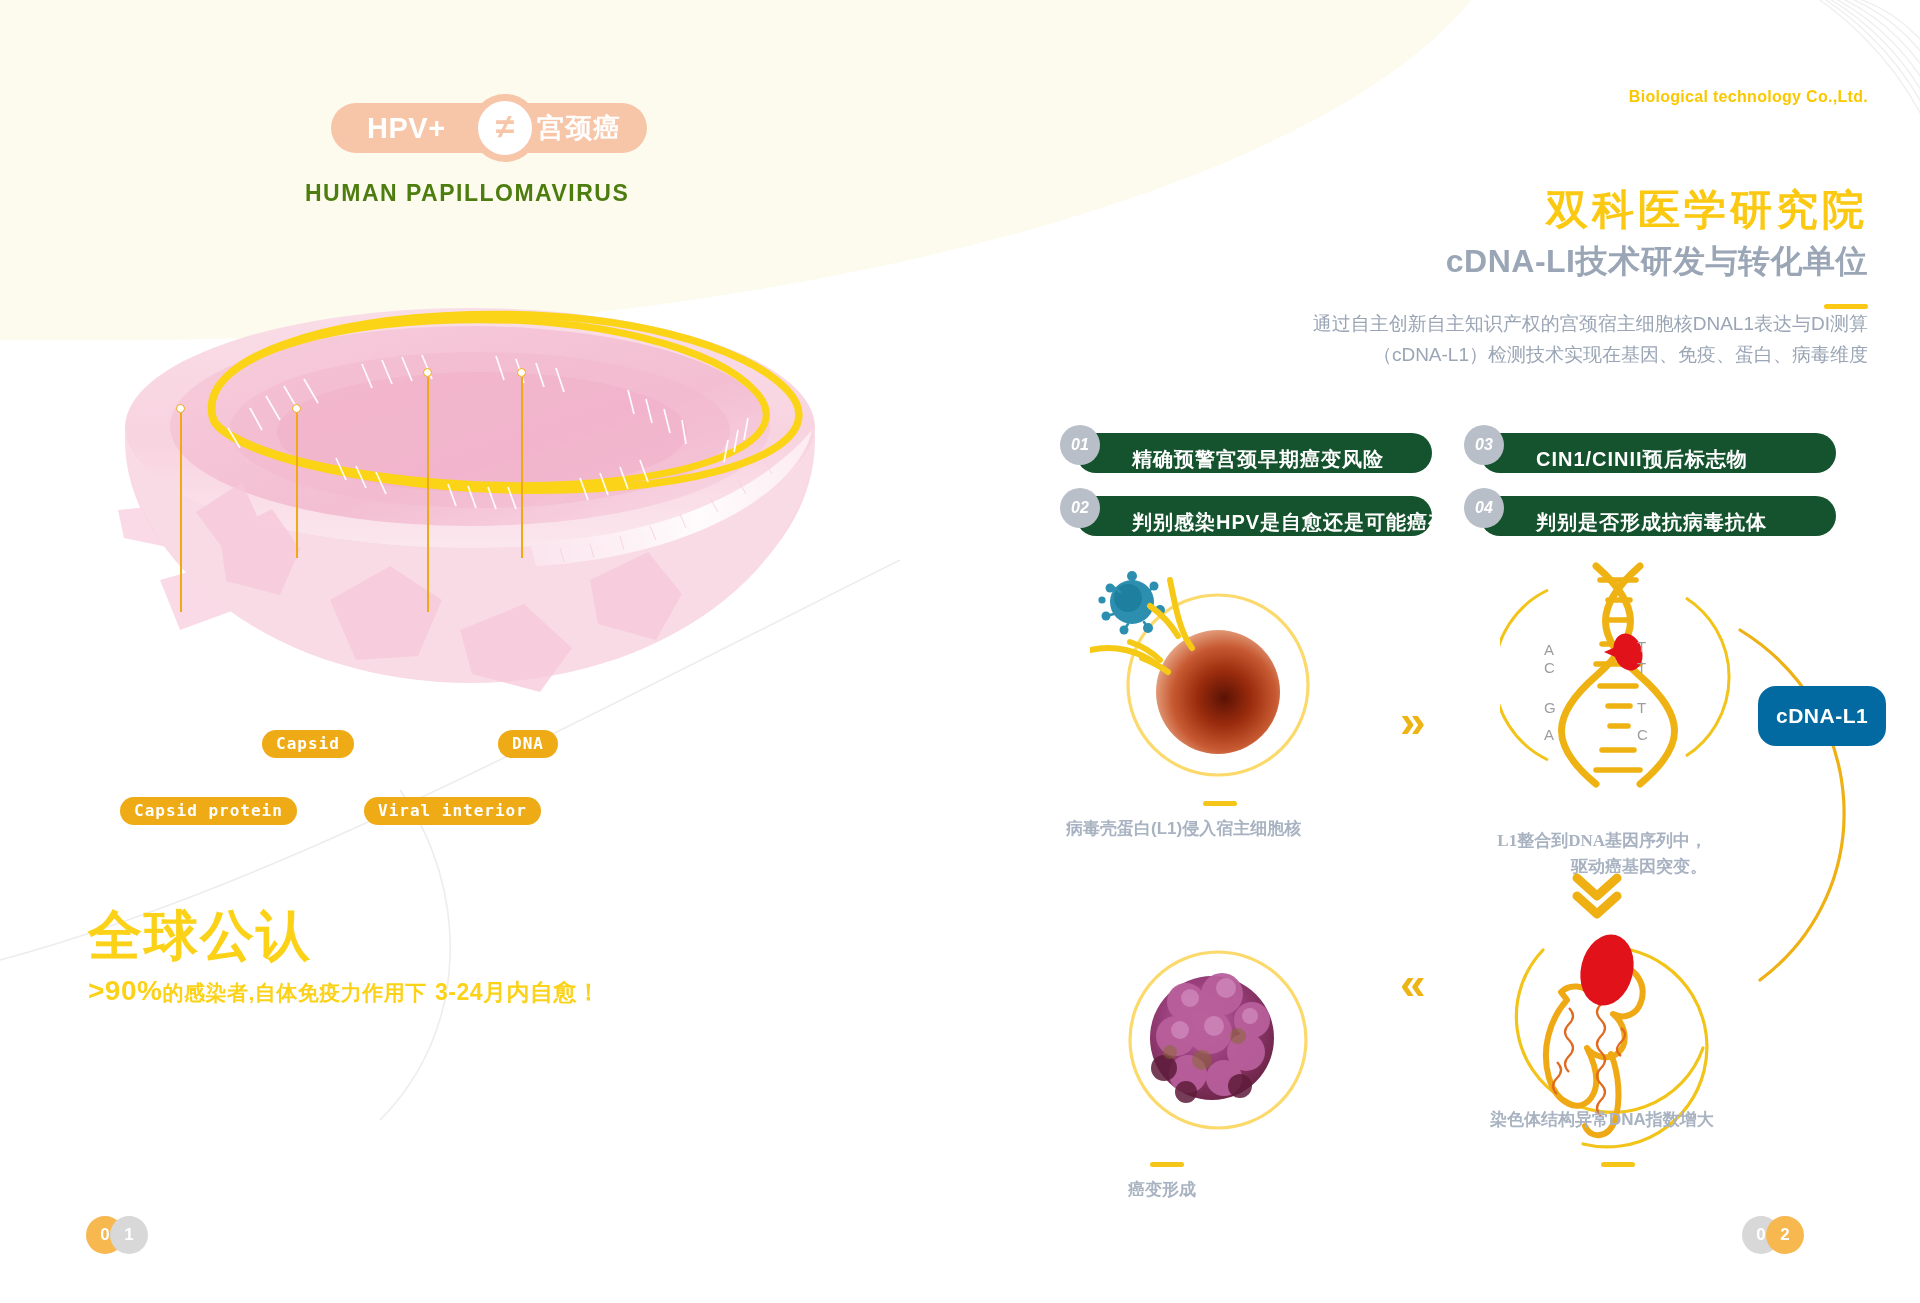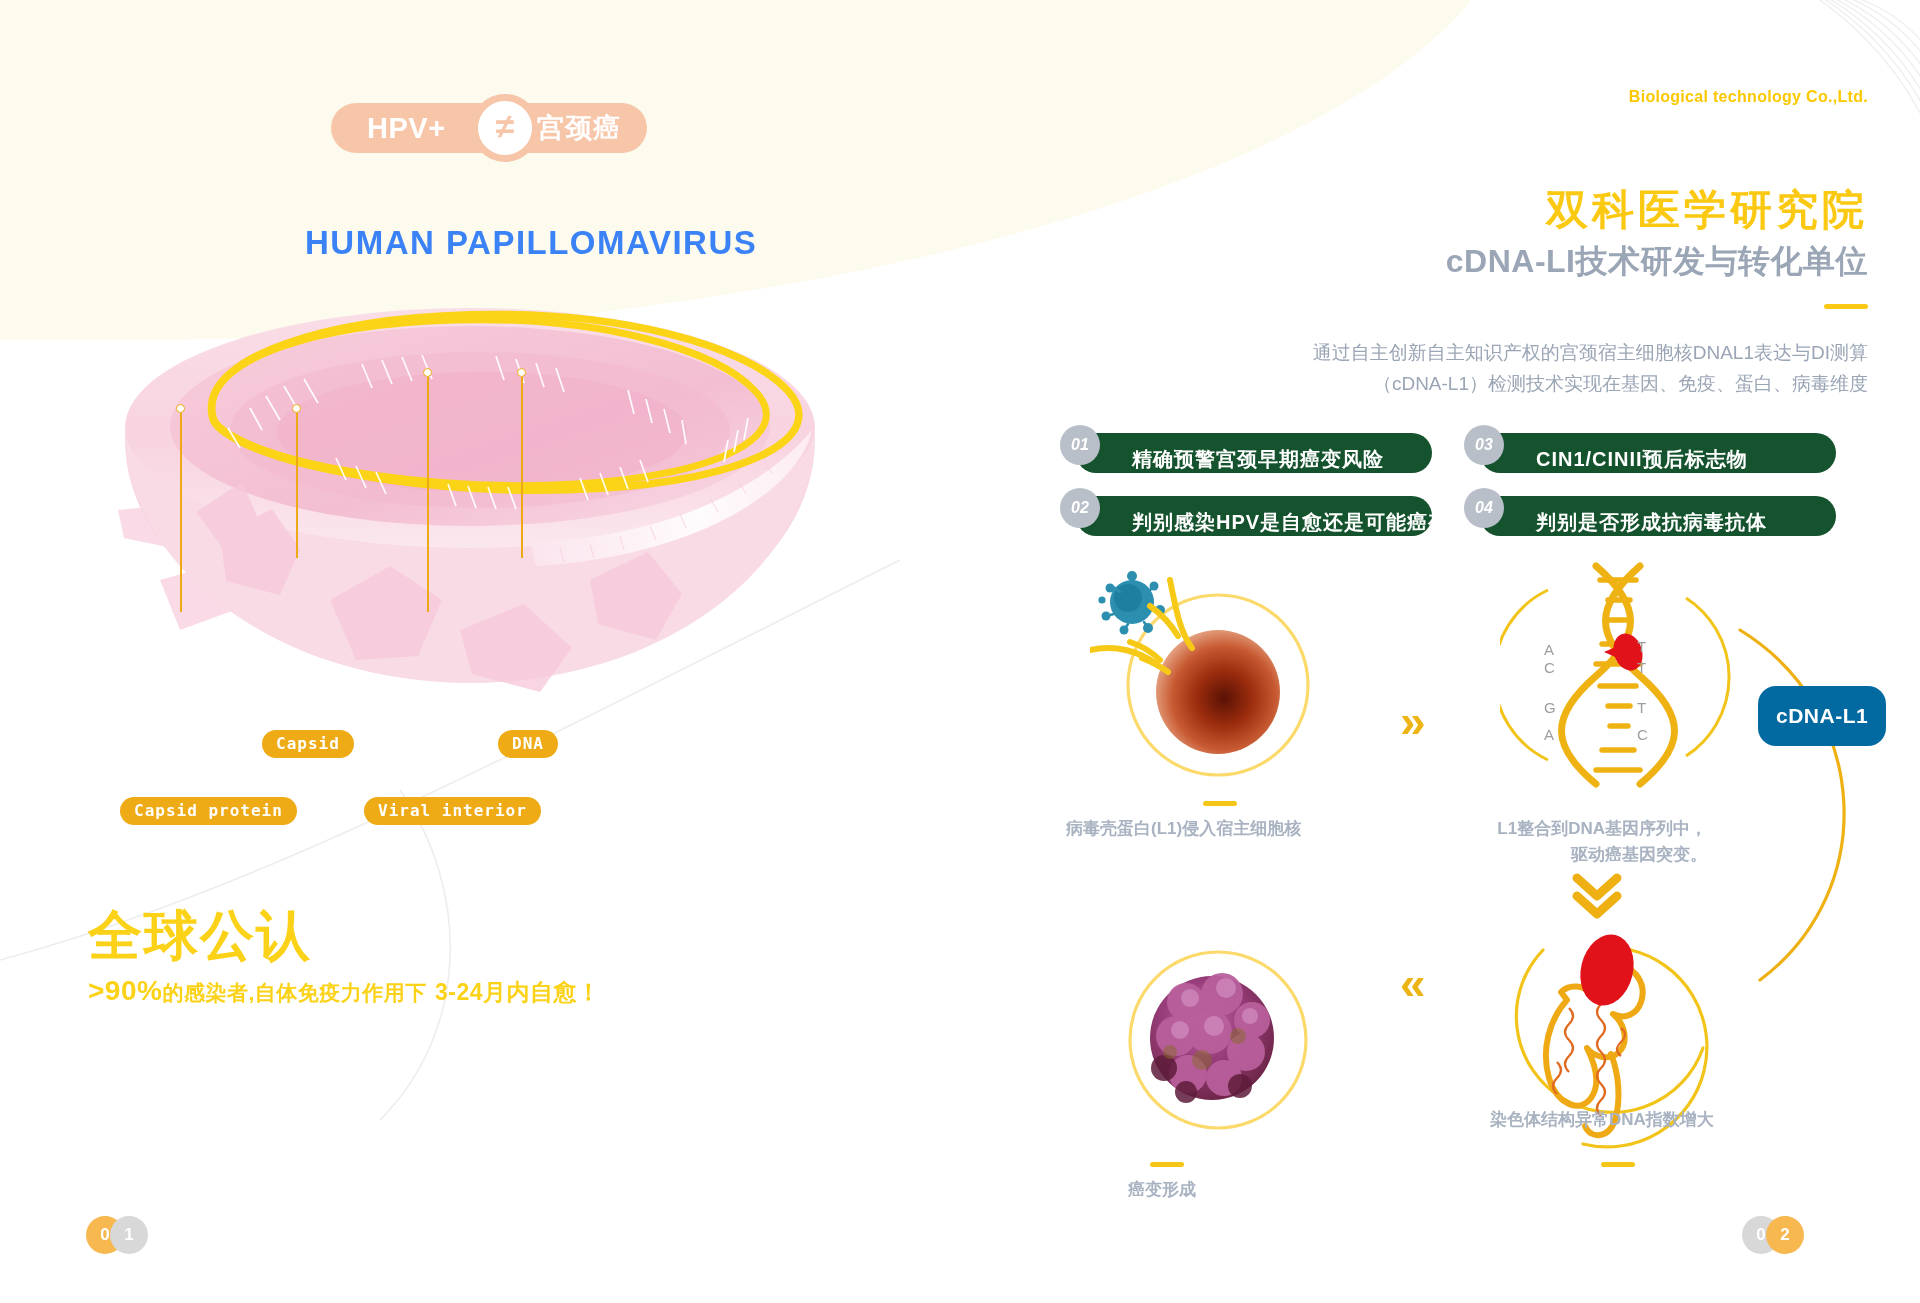--- a/index.html
+++ b/index.html
@@ -51,22 +51,22 @@
     background: #ffffff; border: 7px solid #f7c5a8;
     display: flex; align-items: center; justify-content: center;
   }
   .neq-circle span {
     color: #f7c5a8; font-size: 34px; font-weight: bold; line-height: 1;
     margin-top: -4px;
   }
 
   .hpv-sub {
     position: absolute; left: 305px; top: 180px;
-    color: #3b82f6; font-size: 33px; font-weight: bold;
-    letter-spacing: 1.5px; white-space: nowrap; margin-top: 44px;
+    color: #4d7c0f; font-size: 23px; font-weight: bold;
+    letter-spacing: 1.5px; white-space: nowrap;
   }
 
   
   .dish-wrap { position: absolute; left: 100px; top: 280px; width: 800px; height: 430px; }
 
   
   .connector { position: absolute; background: #efa914; width: 1.6px; }
   .conn-dot {
     position: absolute; width: 9px; height: 9px; border-radius: 50%;
     border: 1.6px solid #efa914; background: #ffffff;
@@ -114,21 +114,21 @@
   .inst-sub {
     position: absolute; right: 52px; top: 240px;
     color: #9aa5b5; font-size: 32px; font-weight: bold;
     letter-spacing: 0.5px; white-space: nowrap;
   }
   .rule {
     position: absolute; right: 52px; top: 304px;
     width: 44px; height: 5px; background: #fbc816; border-radius: 3px;
   }
   .inst-desc {
-    position: absolute; right: 52px; top: 338px;
+    position: absolute; right: 52px; top: 309px;
     color: #9aa5b5; font-size: 19px; line-height: 1.62;
     text-align: right; white-space: nowrap;
   }
 
   .feat {
     position: absolute; height: 40px;
   }
   .feat .bar {
     position: absolute; left: 16px; top: 0;
     height: 40px; border-radius: 20px; background: #14532d;
@@ -464,21 +464,21 @@
       </svg>
       <div class="nt" style="left:504px; top:81px;">A</div>
       <div class="nt" style="left:504px; top:99px;">C</div>
       <div class="nt" style="left:504px; top:139px;">G</div>
       <div class="nt" style="left:504px; top:166px;">A</div>
       <div class="nt" style="left:597px; top:78px;">T</div>
       <div class="nt" style="left:597px; top:99px;">T</div>
       <div class="nt" style="left:597px; top:139px;">T</div>
       <div class="nt" style="left:597px; top:166px;">C</div>
 
-      <div class="cap-txt" style="left:447px; top:256px; text-align:right; width:220px;">
+      <div class="cap-txt" style="left:447px; top:268px; text-align:right; width:220px;font-family:Liberation Serif, serif;">
         <div>L1整合到DNA基因序列中，</div>
         <div>驱动癌基因突变。</div>
       </div>
 
       <div class="cdna-pill" style="left:718px; top:126px;">cDNA-L1</div>
 
       <svg style="position:absolute;left:527px;top:310px;width:60px;height:52px" viewBox="0 0 60 52">
         <g fill="none" stroke="#eeb013" stroke-width="9" stroke-linecap="round" stroke-linejoin="round">
           <polyline points="10,8 30,26 50,8"></polyline>
           <polyline points="10,26 30,44 50,26"></polyline>

